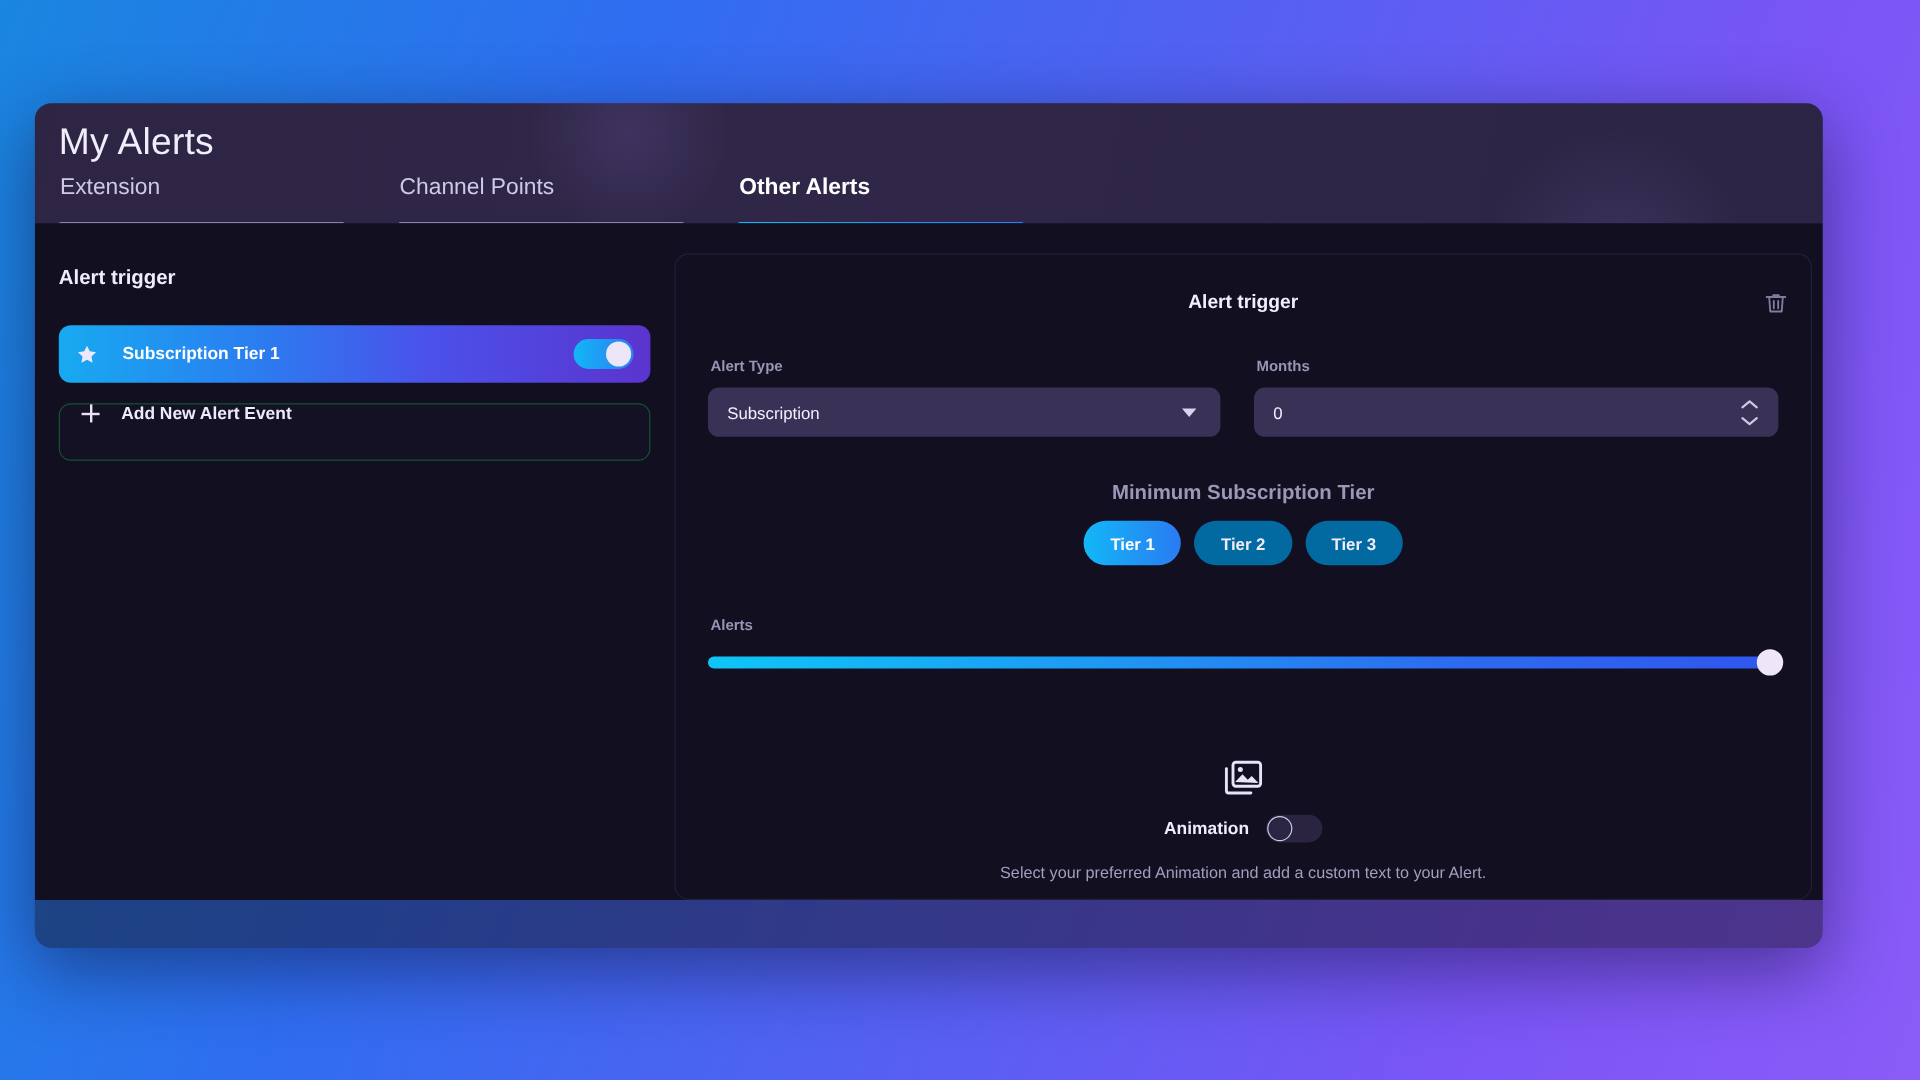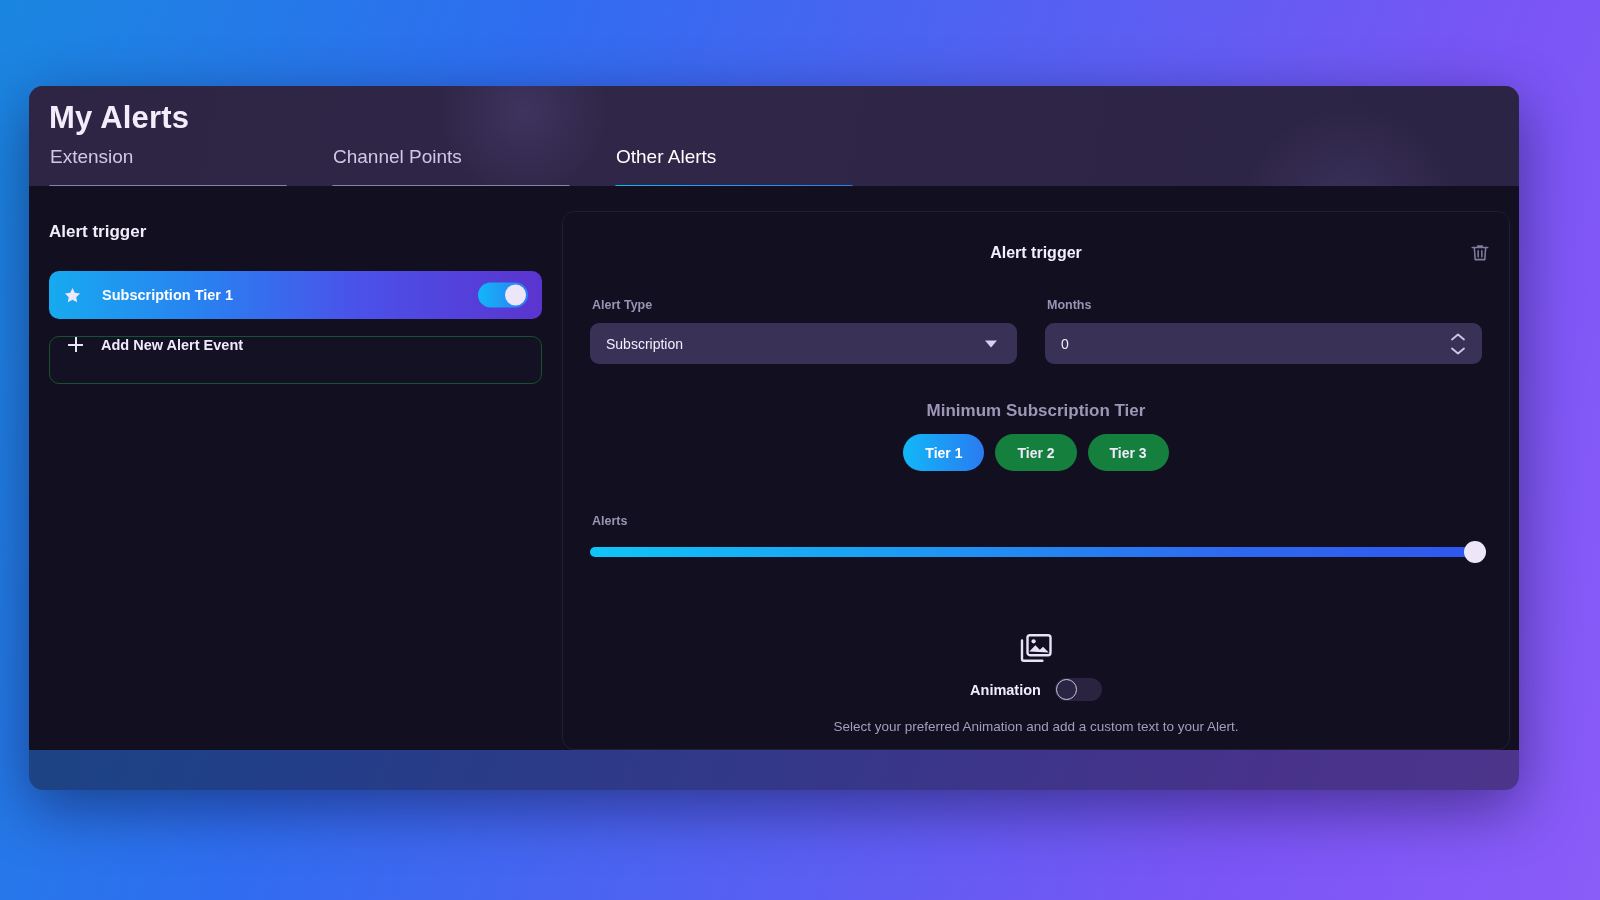--- a/index.html
+++ b/index.html
@@ -44,21 +44,21 @@
     pointer-events: none;
   }
   .header-glow.g1 { left: 410px; top: -60px; }
   .header-glow.g2 { left: 1210px; top: 20px; width: 220px; height: 220px; }
 
   .page-title {
     position: absolute;
     left: 20px;
     top: 14px;
     font-size: 31px;
-    font-weight: bold;
+    font-weight: normal;
     color: #f1edfb;
     letter-spacing: 0.2px;
   }
 
   
   .tabs {
     position: absolute;
     left: 20px;
     top: 60px;
     display: flex;
@@ -70,21 +70,21 @@
   }
   .tab-label {
     display: block;
     font-size: 19px;
     color: #cfc8e6;
     padding-left: 1px;
     padding-bottom: 17px;
   }
   .tab.active .tab-label {
     color: #ffffff;
-    font-weight: normal;
+    font-weight: bold;
   }
   .tab-underline {
     display: block;
     height: 3px;
     width: 238px;
     border-radius: 2px;
     background: #8b82a6;
   }
   .tab.active .tab-underline {
     background: linear-gradient(90deg, #0fb8f5 0%, #2a7ef0 100%);
@@ -266,21 +266,21 @@
     margin-bottom: 13px;
   }
   .tier-buttons {
     display: inline-flex;
     gap: 11px;
   }
   .tier-btn {
     height: 37px;
     padding: 0 22px;
     border-radius: 19px;
-    background: #15803d;
+    background: #0369a1;
     color: #f0ebfb;
     font-size: 14px;
     font-weight: bold;
     display: flex;
     align-items: center;
     justify-content: center;
     cursor: pointer;
     border: none;
     font-family: "Liberation Sans", sans-serif;
   }

